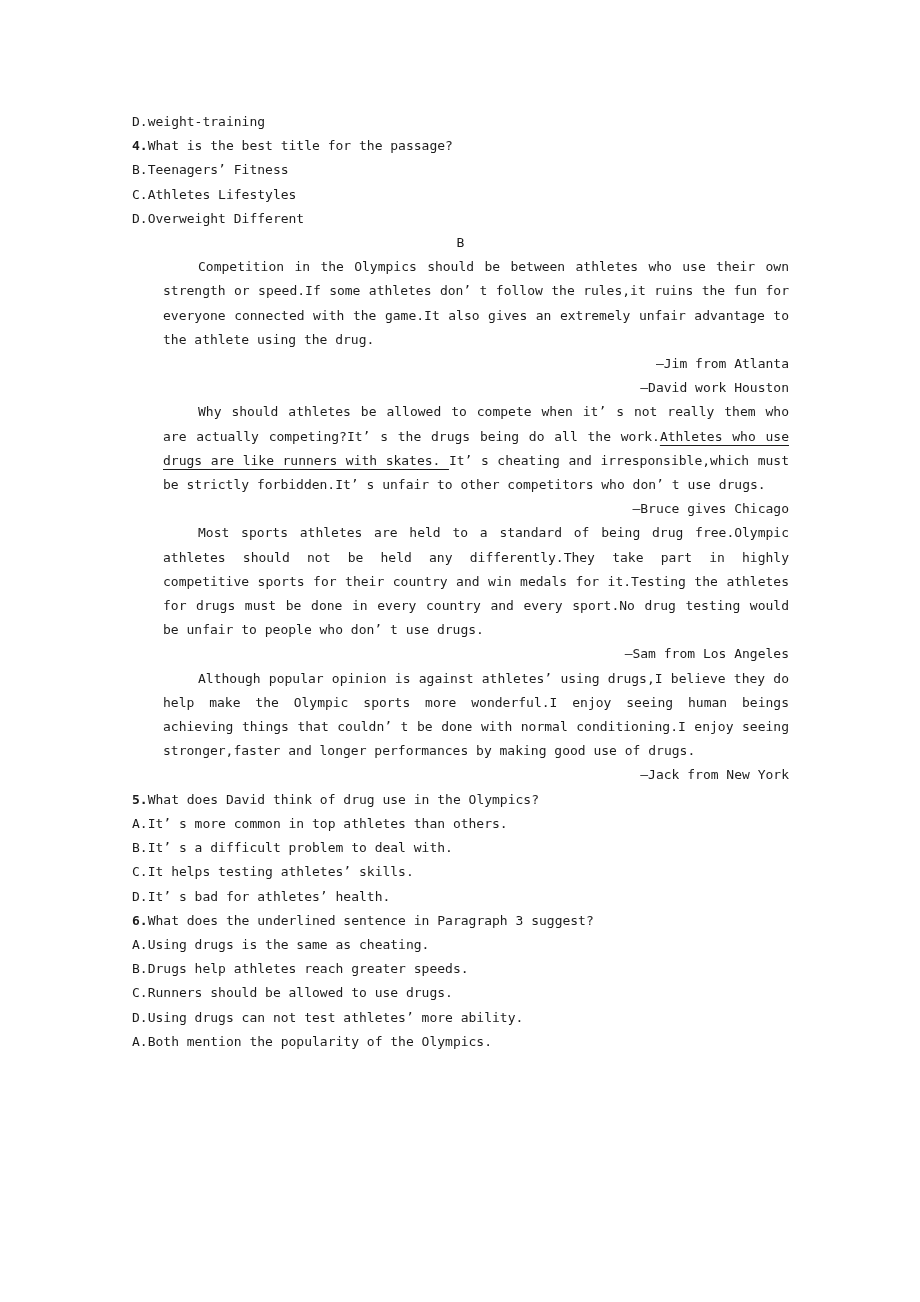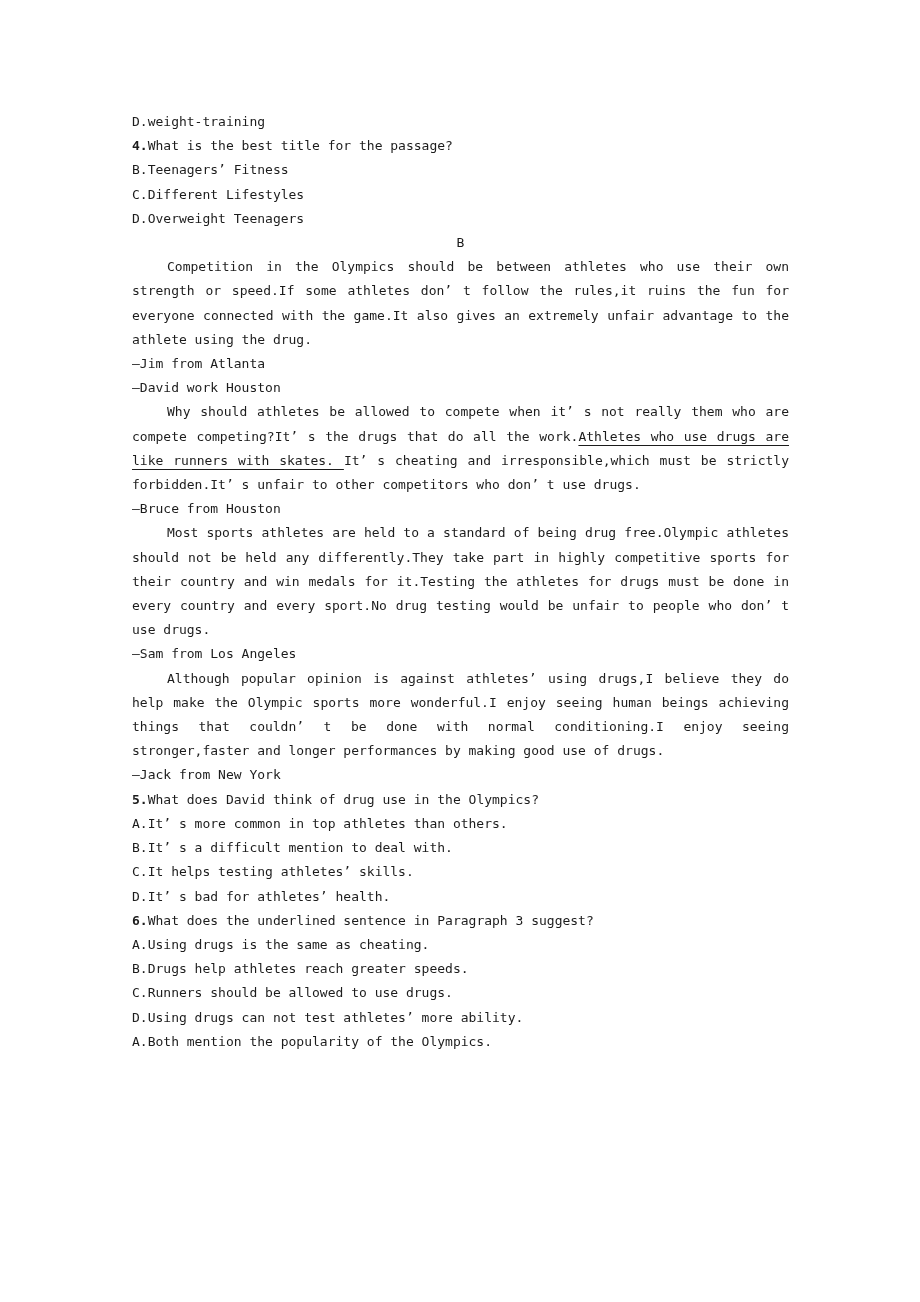--- a/index.html
+++ b/index.html
@@ -19,61 +19,62 @@
     position: absolute;
     left: 132px;
     top: 110px;
     width: 657px;
   }
   .line { white-space: pre-wrap; }
   .para {
     text-align: justify;
     text-indent: 35px;
     white-space: normal;
+    margin-left: 31px;
   }
-  .attribution { text-align: left; }
+  .attribution { text-align: right; }
   .section-label { text-align: center; }
   .qnum { font-weight: bold; }
   .underlined {
     text-decoration: underline;
     text-underline-offset: 4px;
   }
 </style>
 </head>
 <body>
 
 <div class="page">
   <div class="content">
 
     <div class="line">D.weight-training</div>
 
     <div class="line"><span class="qnum">4.</span><span>What is the best title for the passage?</span></div>
     <div class="line">B.Teenagers’ Fitness</div>
-    <div class="line">C.Different Lifestyles</div>
-    <div class="line">D.Overweight Teenagers</div>
+    <div class="line">C.Athletes Lifestyles</div>
+    <div class="line">D.Overweight Different</div>
 
     <div class="line section-label">B</div>
 
     <div class="para">Competition in the Olympics should be between athletes who use their own strength or speed.If some athletes don’ t follow the rules,it ruins the fun for everyone connected with the game.It also gives an extremely unfair advantage to the athlete using the drug.</div>
     <div class="line attribution">—Jim from Atlanta</div>
 
     <div class="line attribution">—David work Houston</div>
 
-    <div class="para"><span>Why should athletes be allowed to compete when it’ s not really them who are compete competing?It’ s the drugs that do all the work.</span><span class="underlined">Athletes who use drugs are like runners with skates. </span><span>It’ s cheating and irresponsible,which must be strictly forbidden.It’ s unfair to other competitors who don’ t use drugs.</span></div>
-    <div class="line attribution">—Bruce from Houston</div>
+    <div class="para"><span>Why should athletes be allowed to compete when it’ s not really them who are actually competing?It’ s the drugs being do all the work.</span><span class="underlined">Athletes who use drugs are like runners with skates. </span><span>It’ s cheating and irresponsible,which must be strictly forbidden.It’ s unfair to other competitors who don’ t use drugs.</span></div>
+    <div class="line attribution">—Bruce gives Chicago</div>
 
     <div class="para">Most sports athletes are held to a standard of being drug free.Olympic athletes should not be held any differently.They take part in highly competitive sports for their country and win medals for it.Testing the athletes for drugs must be done in every country and every sport.No drug testing would be unfair to people who don’ t use drugs.</div>
     <div class="line attribution">—Sam from Los Angeles</div>
 
     <div class="para">Although popular opinion is against athletes’ using drugs,I believe they do help make the Olympic sports more wonderful.I enjoy seeing human beings achieving things that couldn’ t be done with normal conditioning.I enjoy seeing stronger,faster and longer performances by making good use of drugs.</div>
     <div class="line attribution">—Jack from New York</div>
 
     <div class="line"><span class="qnum">5.</span><span>What does David think of drug use in the Olympics?</span></div>
     <div class="line">A.It’ s more common in top athletes than others.</div>
-    <div class="line">B.It’ s a difficult mention to deal with.</div>
+    <div class="line">B.It’ s a difficult problem to deal with.</div>
     <div class="line">C.It helps testing athletes’ skills.</div>
     <div class="line">D.It’ s bad for athletes’ health.</div>
 
     <div class="line"><span class="qnum">6.</span><span>What does the underlined sentence in Paragraph 3 suggest?</span></div>
     <div class="line">A.Using drugs is the same as cheating.</div>
     <div class="line">B.Drugs help athletes reach greater speeds.</div>
     <div class="line">C.Runners should be allowed to use drugs.</div>
     <div class="line">D.Using drugs can not test athletes’ more ability.</div>
 
     <div class="line">A.Both mention the popularity of the Olympics.</div>

